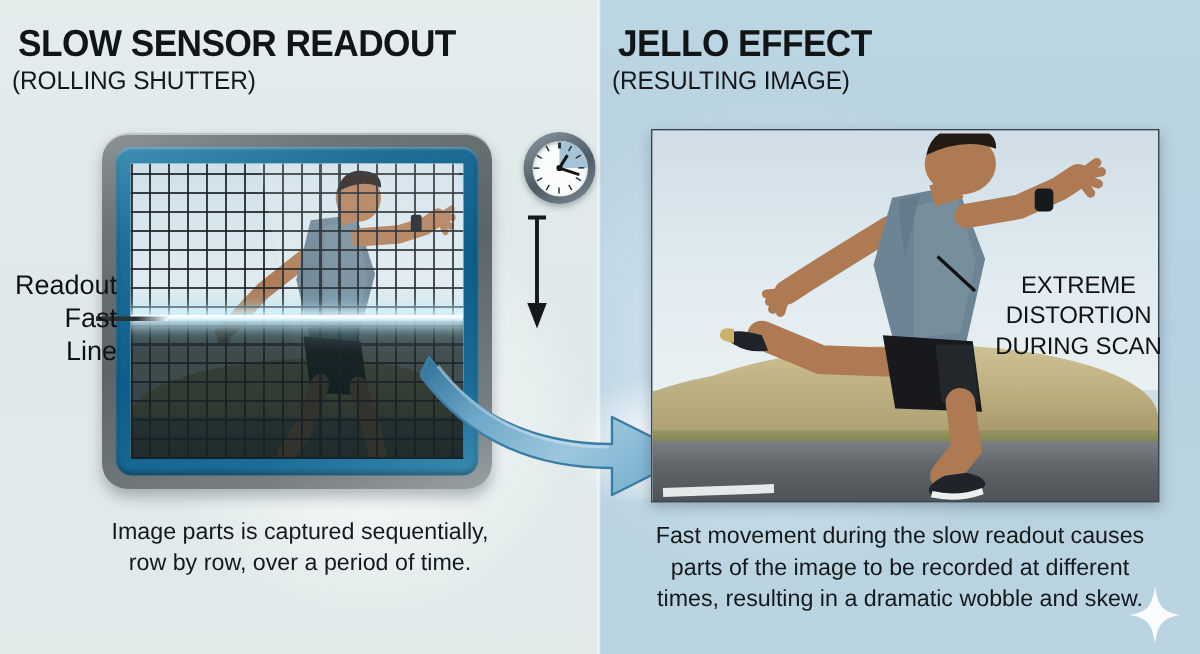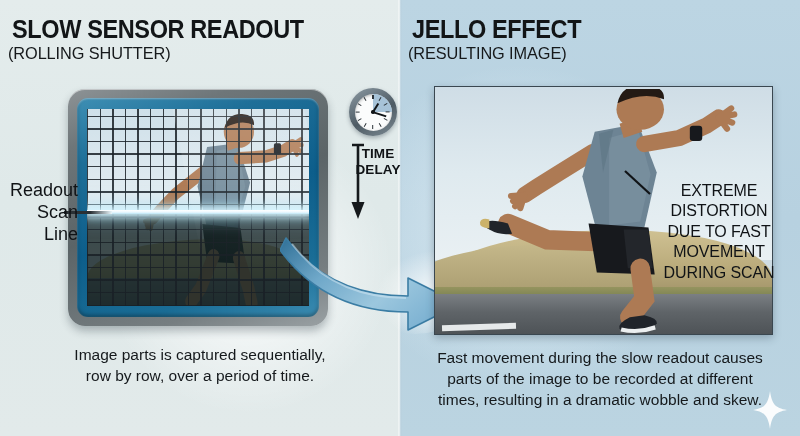--- a/index.html
+++ b/index.html
@@ -298,21 +298,21 @@
         <div id="sensor-grid"></div>
         <div id="scan-line"></div>
         <div id="screen-gloss"></div>
       </div>
     </div>
   </div>
 
   <div id="readout-leader"></div>
   <div id="readout-label">
     <div>Readout</div>
-    <div>Scan Line</div>
+    <div>Fast Line</div>
   </div>
 
   <div id="clock">
     <div id="clock-face">
       <div id="clock-wedge"></div>
       <div id="clock-ticks">
         <i style="transform:rotate(0deg)"></i>
           <i style="transform:rotate(30deg)"></i>
         <i style="transform:rotate(60deg)"></i>
           <i style="transform:rotate(90deg)"></i>
@@ -329,24 +329,20 @@
       <div class="hand" id="hand-minute"></div>
       <div id="clock-pin"></div>
     </div>
   </div>
 
   <svg id="time-arrow" viewBox="0 0 18 78">
     <path d="M2 2 H14 M8 2 V62" stroke="#15191c" stroke-width="2.6" fill="none"></path>
     <path d="M8 76 L1.5 59 L14.5 59 Z" fill="#15191c"></path>
   </svg>
 
-  <div id="time-delay-label">
-    <div>TIME</div>
-    <div>DELAY</div>
-  </div>
 
   <svg id="transition-arrow" viewBox="0 0 190 98">
     <defs>
       <linearGradient id="arrowGrad" x1="0" y1="0" x2="1" y2="0.6">
         <stop offset="0%" stop-color="#2f6f96"></stop>
         <stop offset="35%" stop-color="#6fa8c9"></stop>
         <stop offset="70%" stop-color="#9cc7de"></stop>
         <stop offset="100%" stop-color="#7db2d2"></stop>
       </linearGradient>
       <radialGradient id="arrowGlow" cx="0.72" cy="0.55" r="0.55">
@@ -398,21 +394,20 @@
       <path d="M176 224 q-12 6 -10 11 q3 5 18 3 q16 -3 18 -8 q1 -5 -12 -8 Z" fill="#20242a"></path>
       <path d="M168 234 q16 4 32 -2 l1 4 q-17 6 -34 2 Z" fill="#eceff0"></path>
     </svg>
   </div>
 
   <svg id="distortion-leader" viewBox="0 0 28 26">
     <path d="M1 1 L26 24" stroke="#101316" stroke-width="2.2" fill="none"></path>
   </svg>
   <div id="distortion-note">
     <div>EXTREME DISTORTION</div>
-    <div>DUE TO FAST MOVEMENT</div>
     <div>DURING SCAN</div>
   </div>
 
   <div class="caption" id="caption-left">
     <div>Image parts is captured sequentially,</div>
     <div>row by row, over a period of time.</div>
   </div>
 
   <div class="caption" id="caption-right">
     <div>Fast movement during the slow readout causes</div>

